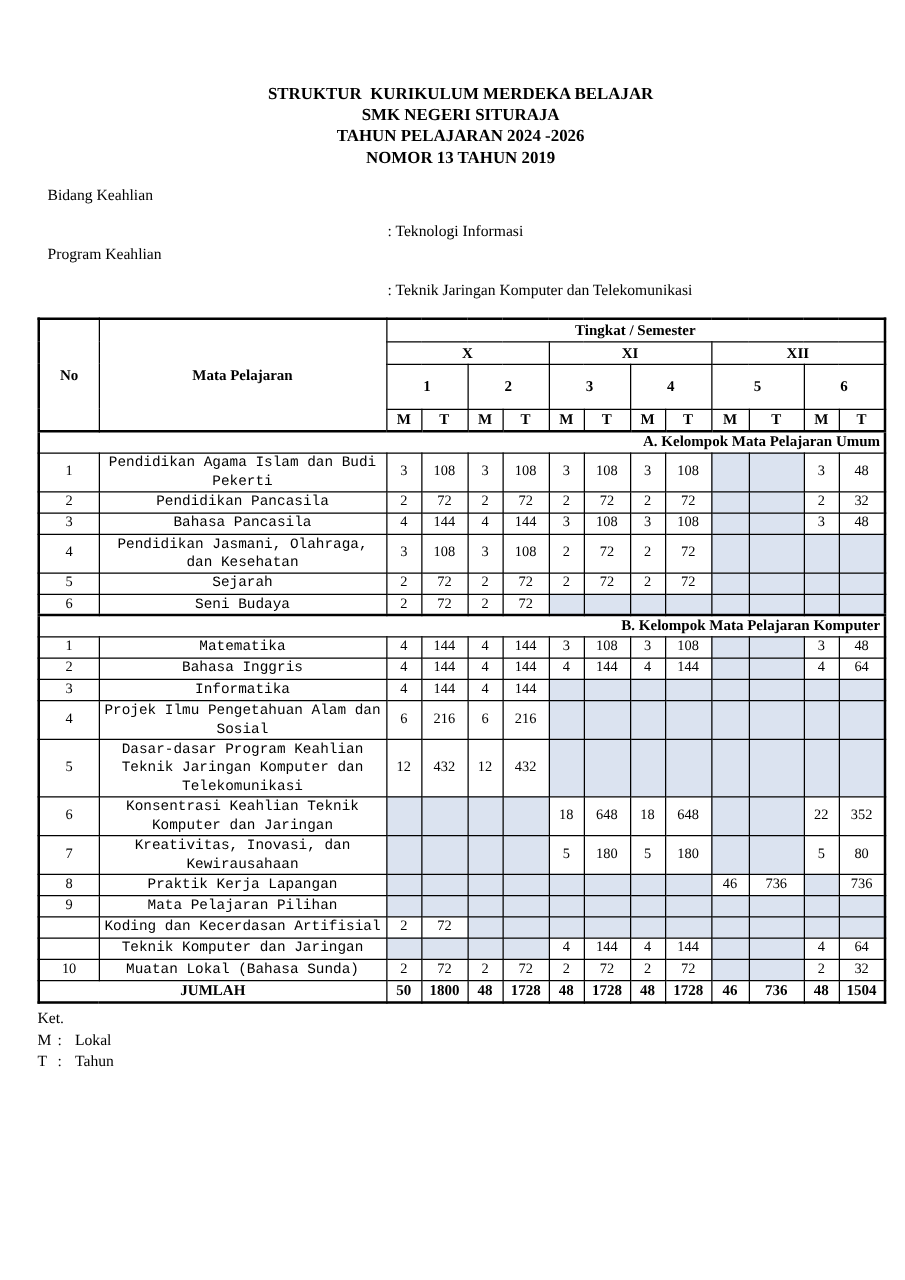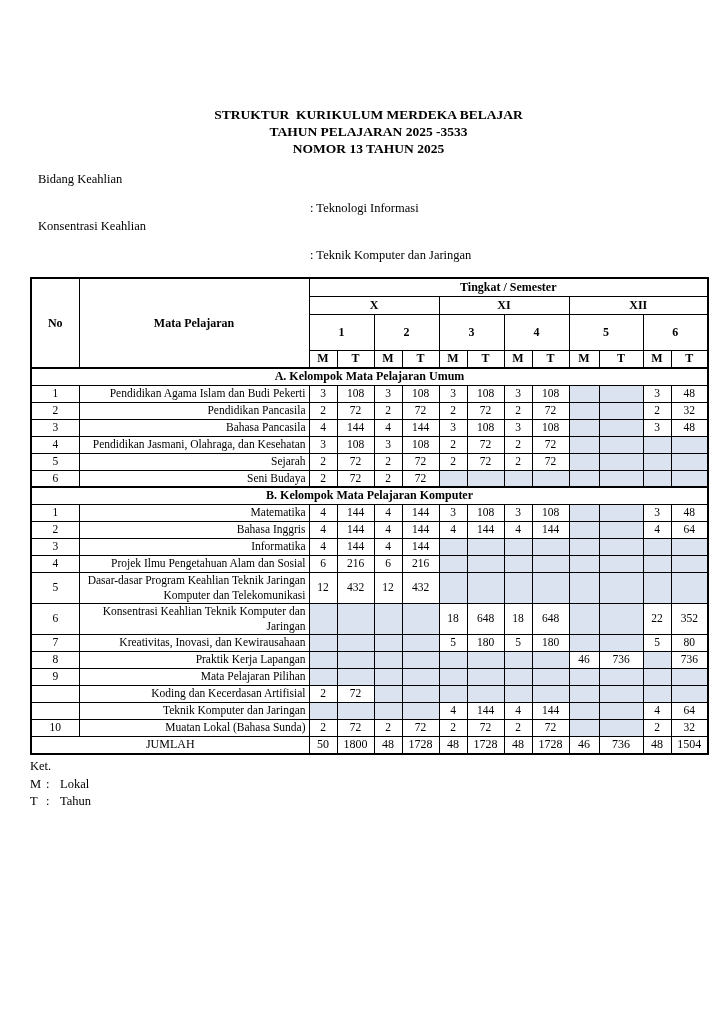--- a/index.html
+++ b/index.html
@@ -3,21 +3,21 @@
 <meta charset="utf-8">
 <style>
   * { margin:0; padding:0; box-sizing:border-box; }
   html,body { background:#ffffff; }
   body {
     width:724px; height:1024px;
     font-family:"Liberation Serif", serif;
     color:#000;
     overflow:hidden;
   }
-  .page { width:619px; height:1024px; padding:106px 17px 0 30px; background:#fff; }
+  .page { width:619px; height:1024px; padding:66px 17px 0 30px; background:#fff; }
 
   
   .title-block { width:677px; text-align:center; }
   .title-line {
     font-weight:bold; font-size:13.5px; line-height:17px;
     white-space:pre-wrap;
   }
 
   
   .info-block { margin-top:14px; font-size:12.5px; line-height:17.5px; }
@@ -40,54 +40,55 @@
     vertical-align:middle;
     padding:0;
     line-height:15px;
     height:17px;
   }
   .curriculum thead th { font-weight:bold; font-size:12px; }
   tr.hrow-1 th { height:18px; }
   tr.hrow-2 th { height:18px; }
   tr.hrow-3 th { height:36px; }
   tr.hrow-4 th { height:18px; border-bottom:2px solid #000; }
-  td.name-cell { text-align:right; padding:0 3px; }
+  td.name-cell { text-align:center; padding:0 3px;font-family:Liberation Mono, monospace; }
   td.no-cell { }
   tr.section-row td {
-    text-align:center; font-weight:bold; font-size:12px;
+    text-align:right; font-weight:bold; font-size:12px;
     border-top:2px solid #000; padding:0 3px; height:17px;
   }
   td.shaded { background:var(--shaded, #dbe3f0); }
-  tr.total-row td { font-weight:normal; font-size:12px; height:18px;margin-top:13px; }
+  tr.total-row td { font-weight:bold; font-size:12px; height:18px;margin-top:13px; }
 
   
   .footer-block { margin-top:3px; font-size:12.5px; line-height:17.5px; }
   .footer-note { display:flex; }
   .note-abbr { width:16px; flex:0 0 16px; }
   .note-colon { width:14px; flex:0 0 14px; }
 </style>
 </head>
 <body>
 
 <div class="page">
 
   <div class="title-block">
     <div class="title-line">STRUKTUR  KURIKULUM MERDEKA BELAJAR</div>
-    <div class="title-line">TAHUN PELAJARAN 2025 -3533</div>
-    <div class="title-line">NOMOR 13 TAHUN 2025</div>
+    <div class="title-line">SMK NEGERI SITURAJA</div>
+    <div class="title-line">TAHUN PELAJARAN 2024 -2026</div>
+    <div class="title-line">NOMOR 13 TAHUN 2019</div>
   </div>
 
   <div class="info-block">
     <div class="info-row">
       <div class="info-label">Bidang Keahlian</div>
       <div class="info-value">: Teknologi Informasi</div>
     </div>
     <div class="info-row">
-      <div class="info-label">Konsentrasi Keahlian</div>
-      <div class="info-value">: Teknik Komputer dan Jaringan</div>
+      <div class="info-label">Program Keahlian</div>
+      <div class="info-value">: Teknik Jaringan Komputer dan Telekomunikasi</div>
     </div>
   </div>
 
   <table class="curriculum">
     <colgroup>
       <col style="width:48px">
         <col style="width:230px">
       <col style="width:28px">
         <col style="width:37px">
       <col style="width:28px">

